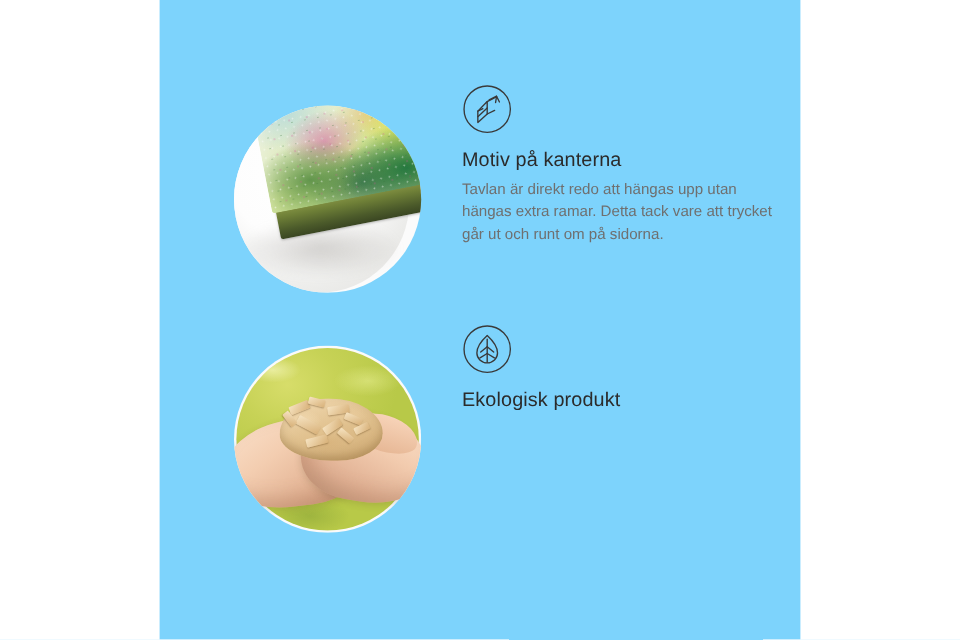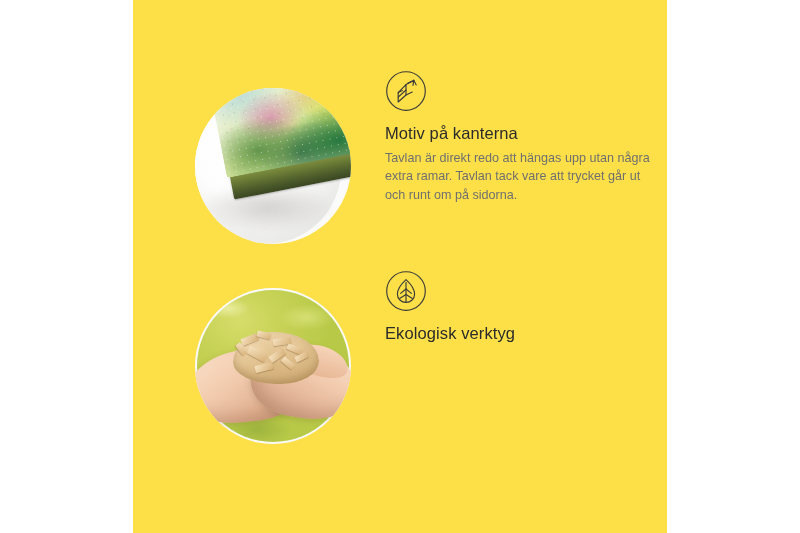--- a/index.html
+++ b/index.html
@@ -21,21 +21,21 @@
     background: #ffffff;
   }
 
   
   #panel {
     position: absolute;
     left: 133px;
     top: 0;
     width: 534px;
     height: 533px;
-    background: #fde047;
+    background: #7dd3fc;
   }
 
   
   .feature {
     position: absolute;
     left: 0;
     width: 534px;
   }
   #feature-0 { top: 70px;  height: 200px; }
   #feature-1 { top: 270px; height: 200px; }
@@ -258,21 +258,21 @@
             <path d="M13.2 22.6 L21.0 14.6 L21.0 25.0 L13.2 32.0 Z"></path>
             <path d="M21.0 14.6 L27.0 11.6"></path>
             <path d="M21.0 25.0 L27.2 22.0"></path>
             <path d="M13.2 22.6 L17.4 20.6"></path>
             <path d="M13.2 27.2 L21.0 20.0"></path>
             <path d="M22.6 13.2 L28.8 10.2 L28.0 15.4"></path>
             <path d="M28.8 10.2 L31.2 15.0"></path>
           </svg>
         </span>
         <h3 class="feature-title">Motiv på kanterna</h3>
-        <p class="feature-body">Tavlan är direkt redo att hängas upp utan några extra ramar. Tavlan tack vare att trycket går ut och runt om på sidorna.</p>
+        <p class="feature-body">Tavlan är direkt redo att hängas upp utan hängas extra ramar. Detta tack vare att trycket går ut och runt om på sidorna.</p>
       </div>
     </div>
 
     <div class="feature" id="feature-1">
 
       <div class="photo-circle">
         <div class="photo-eco">
           <div class="grass"></div>
           <div class="grass-blur"></div>
           <div class="palm-left"></div>
@@ -297,18 +297,18 @@
           <svg width="42" height="42" viewBox="0 0 42 42" fill="none" stroke="#3a3a3a" stroke-width="1.15" stroke-linecap="round" stroke-linejoin="round">
             <circle cx="21" cy="21" r="19.3"></circle>
             <path d="M21 9.6 C27.4 15.4 29.6 20.4 29.6 24.2 C29.6 28.7 25.8 32.4 21 32.4 C16.2 32.4 12.4 28.7 12.4 24.2 C12.4 20.4 14.6 15.4 21 9.6 Z"></path>
             <path d="M21 12.6 L21 32.0"></path>
             <path d="M21 19.0 L15.6 23.4"></path>
             <path d="M21 19.0 L26.4 23.4"></path>
             <path d="M21 24.6 L15.0 28.2"></path>
             <path d="M21 24.6 L27.0 28.2"></path>
           </svg>
         </span>
-        <h3 class="feature-title">Ekologisk verktyg</h3>
+        <h3 class="feature-title">Ekologisk produkt</h3>
       </div>
     </div>
 
   </div>
 </div>
 
 </body></html>

